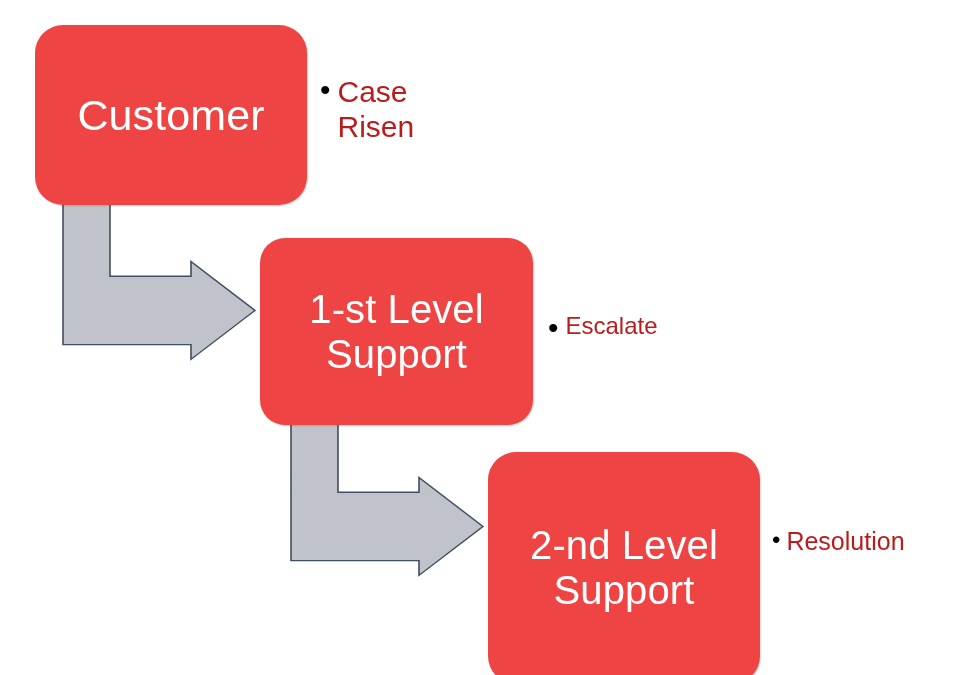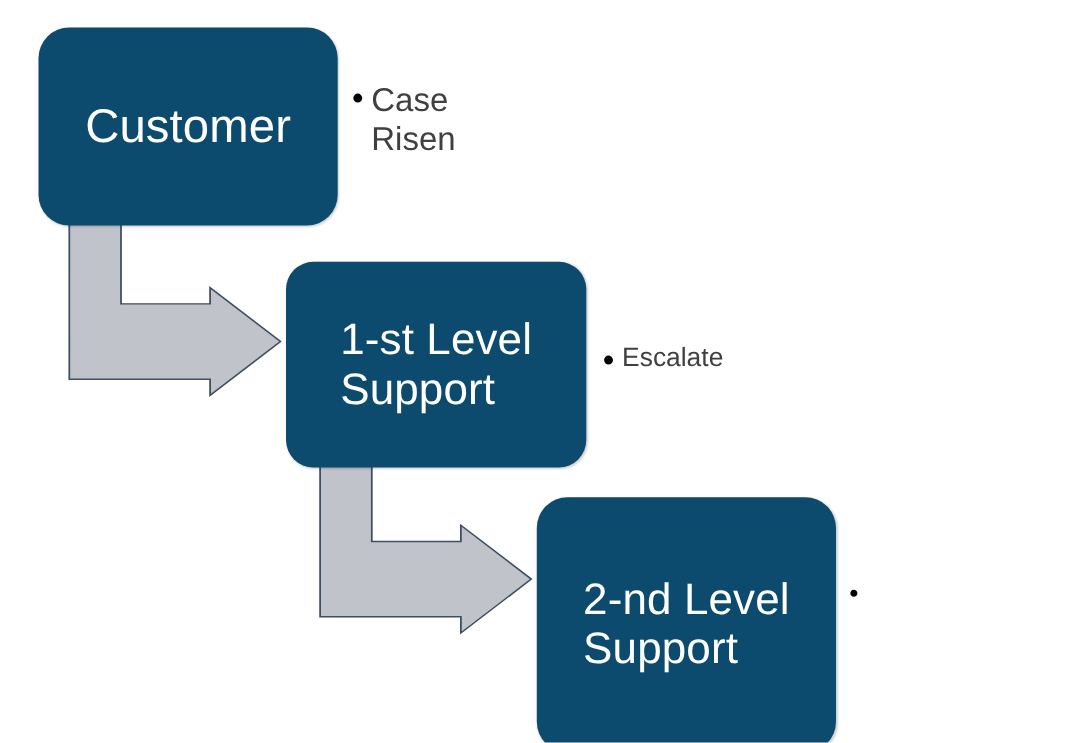--- a/index.html
+++ b/index.html
@@ -17,25 +17,26 @@
   #canvas {
     position: relative;
     width: 972px;
     height: 675px;
     background: #ffffff;
   }
 
   
   .node {
     position: absolute;
-    background: #0c4a6e;
+    background: #ef4444;
     border-radius: 28px;
     display: flex;
     align-items: center;
     justify-content: center;
+    text-align: center;
     color: #ffffff;
     box-sizing: border-box;
     box-shadow: 1px 1px 2px rgba(0,0,0,0.18);
     z-index: 3;
   }
   .node-label {
     color: #ffffff;
     font-weight: 400;
     line-height: 1.12;
     letter-spacing: 0.1px;
@@ -70,21 +71,21 @@
     z-index: 2;
   }
   .bullet-dot {
     flex: 0 0 auto;
     line-height: 1;
     color: #000000;
   }
   .annotation-text {
     line-height: 1.18;
     white-space: pre-line;
-    color: #404040;
+    color: #b91c1c;
   }
 
   #annotation-case-risen  { left: 320px; top: 74px;  width: 180px; }
   #annotation-case-risen .bullet-dot     { font-size: 30px; margin-right: 7px; position: relative; top: 1px; }
   #annotation-case-risen .annotation-text{ font-size: 30px; }
 
   #annotation-escalate    { left: 548px; top: 312px; width: 230px; }
   #annotation-escalate .bullet-dot      { font-size: 30px; margin-right: 7px; position: relative; top: 1px; }
   #annotation-escalate .annotation-text { font-size: 24px; }
 
@@ -125,15 +126,16 @@
 Risen</span>
   </div>
 
   <div class="annotation" id="annotation-escalate">
     <span class="bullet-dot">•</span>
     <span class="annotation-text">Escalate</span>
   </div>
 
   <div class="annotation" id="annotation-resolution">
     <span class="bullet-dot">•</span>
+    <span class="annotation-text">Resolution</span>
   </div>
 
 </div>
 
 </body></html>

